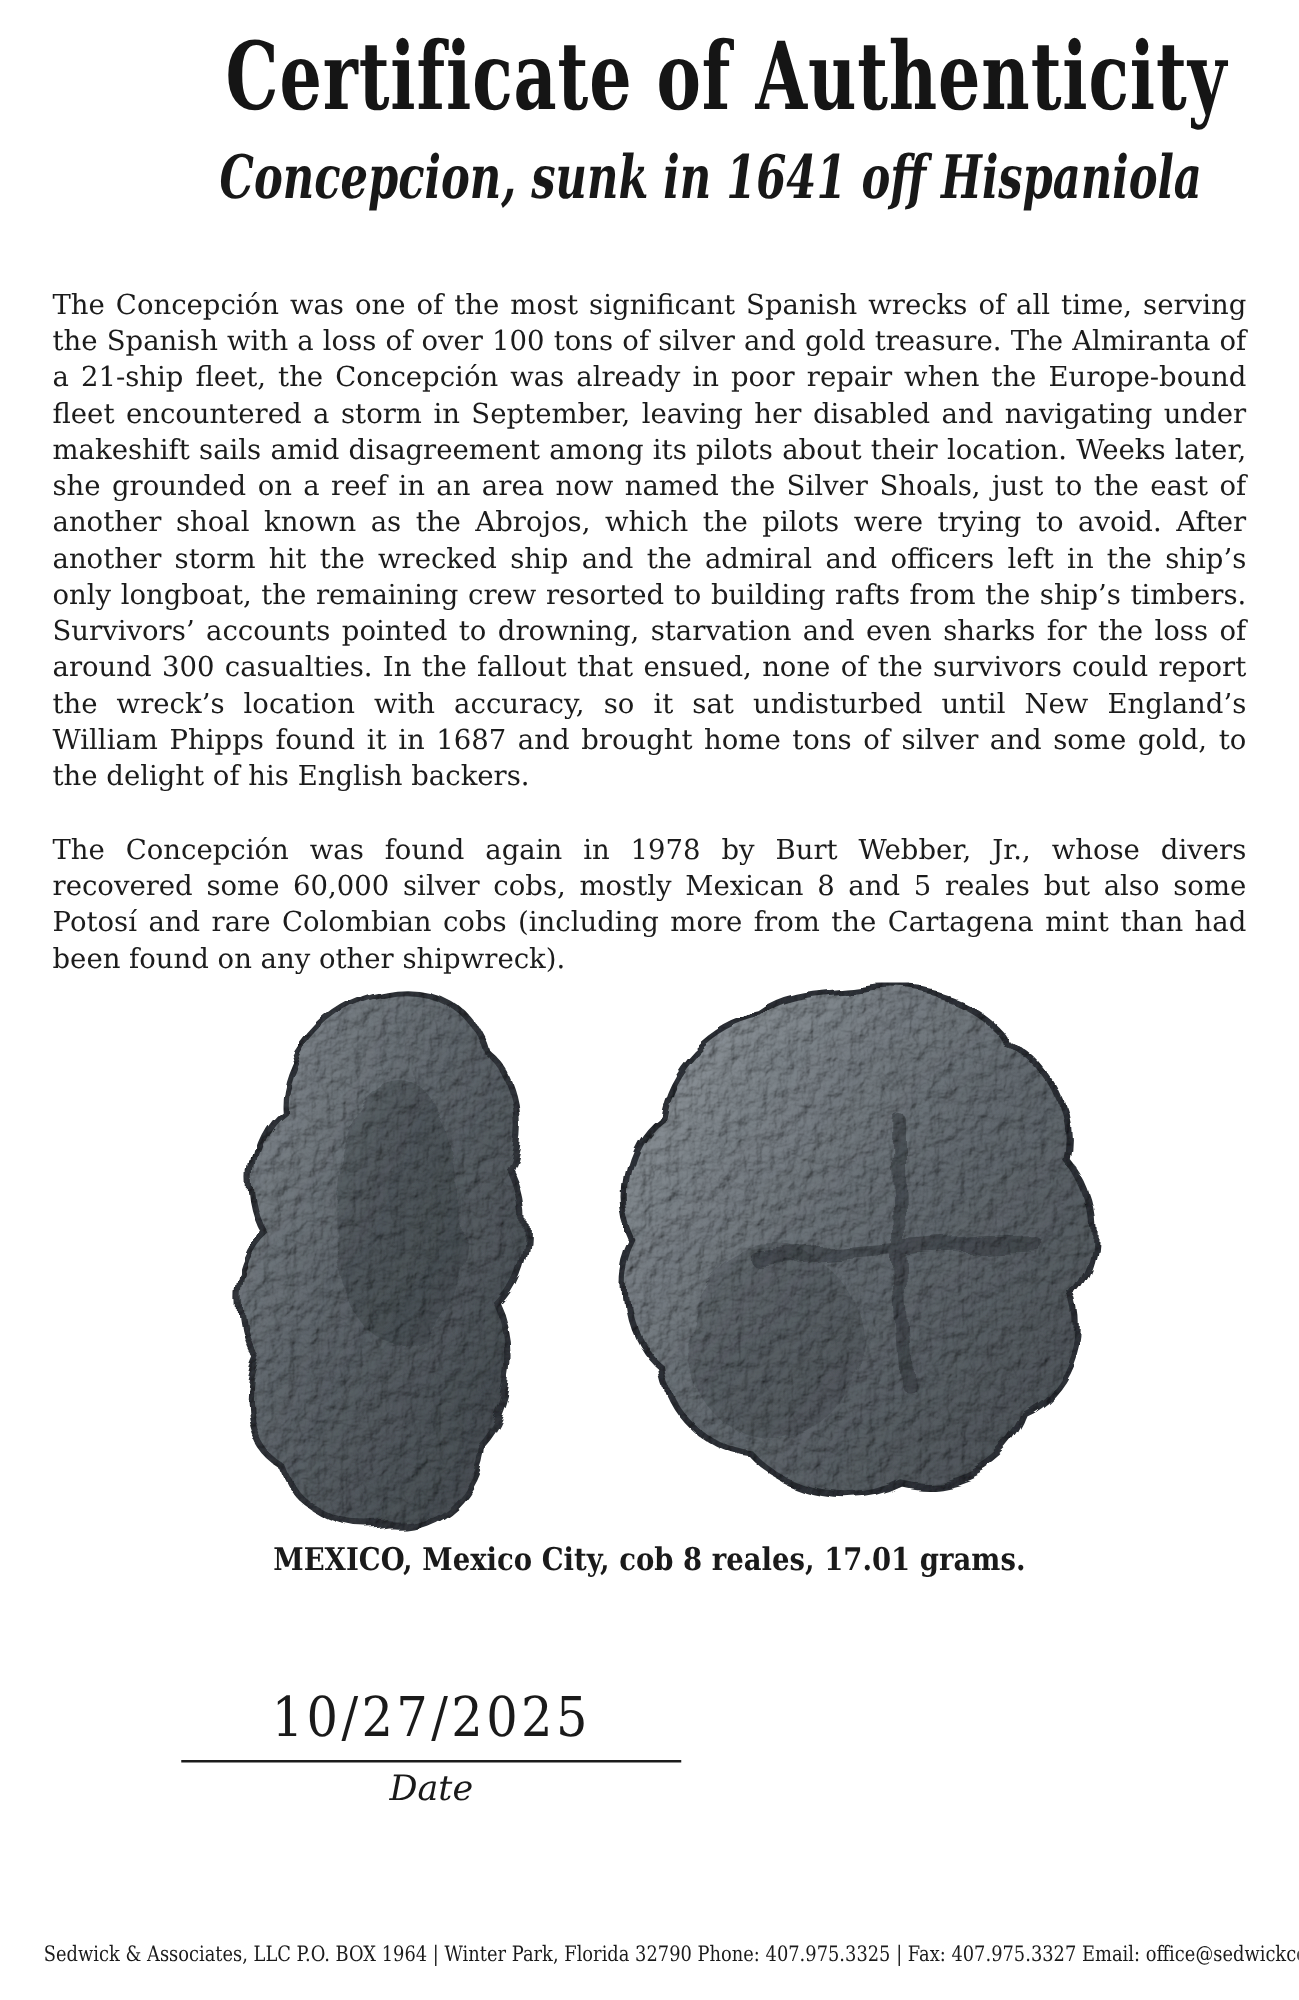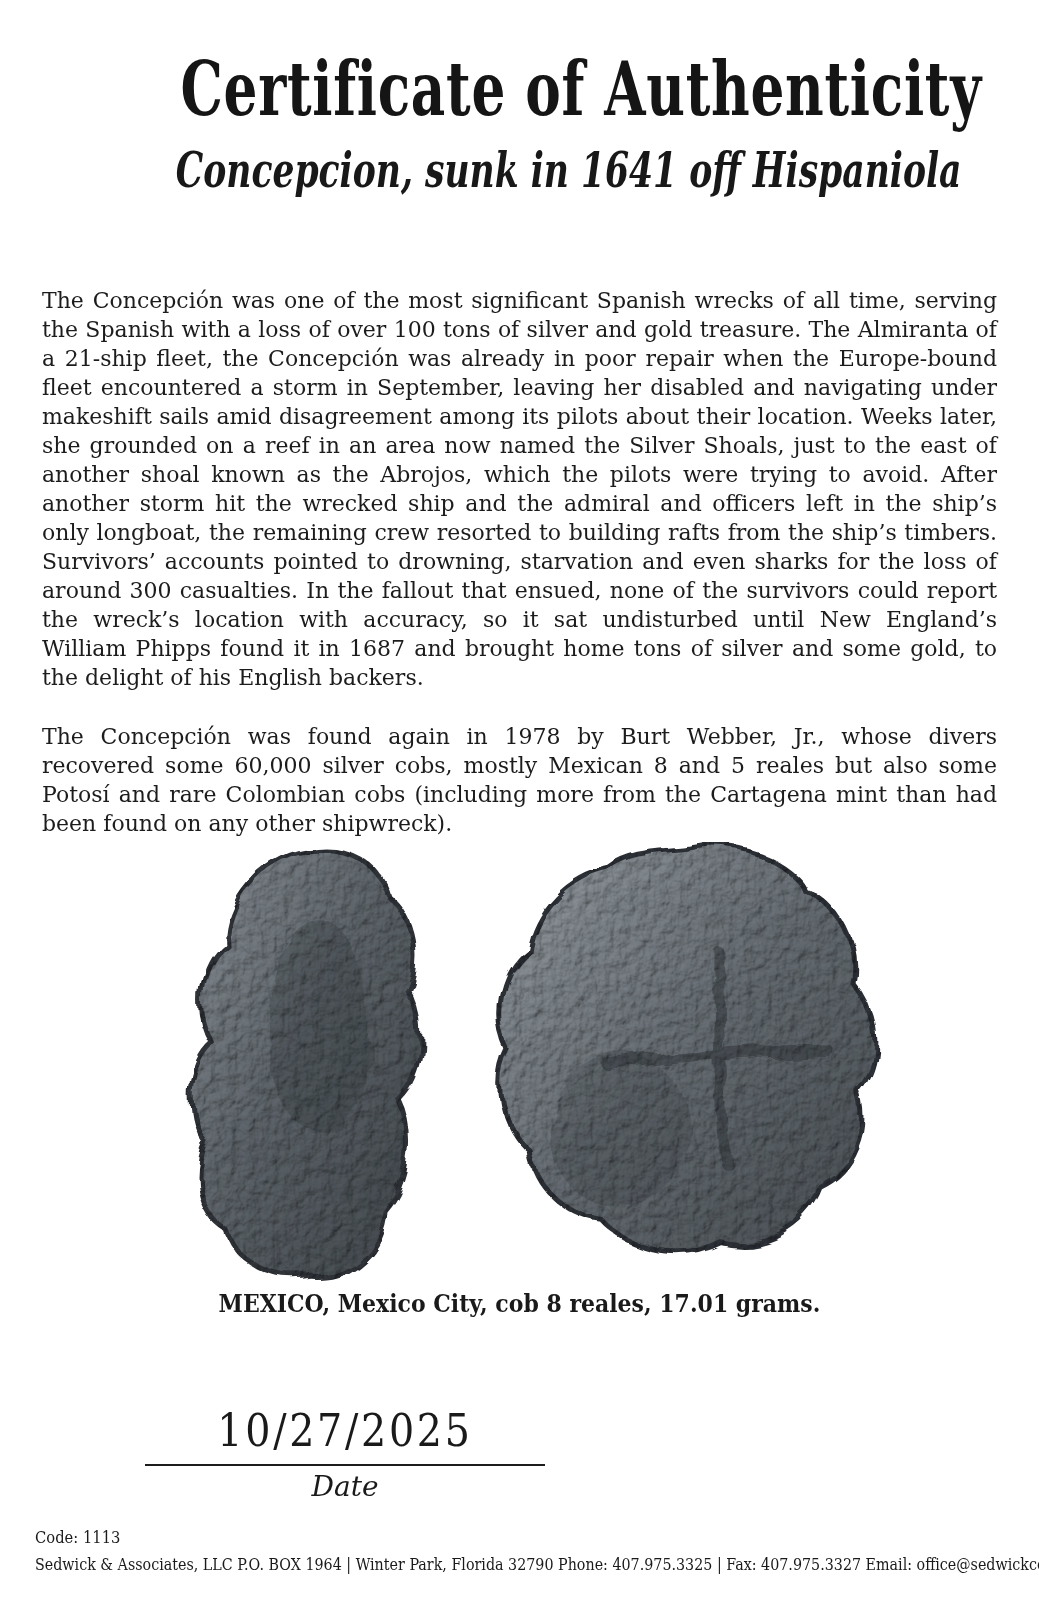--- a/index.html
+++ b/index.html
@@ -2,34 +2,34 @@
 <html><head>
 <meta charset="utf-8">
 <style>
   html,body{margin:0;padding:0;}
   body{
     width:1039px;height:1600px;position:relative;
     background:#ffffff;color:#1a1a1a;
     font-family:"DejaVu Serif","Liberation Serif",serif;
     overflow:hidden;
   }
-  .page{padding:52px 42px 0 42px;position:relative;height:100%;box-sizing:border-box;}
+  .page{padding:24px 42px 0 42px;position:relative;height:100%;box-sizing:border-box;}
 
   .title{
     text-align:center;font-weight:700;font-size:75px;line-height:1.0;
     white-space:nowrap;transform:scaleX(.71);transform-origin:50% 50%;
     letter-spacing:1px;color:#151515;
   }
   .subtitle{
     text-align:center;font-weight:700;font-style:italic;font-size:48px;line-height:1.15;
     white-space:nowrap;transform:scaleX(.72);transform-origin:50% 50%;
     margin-top:16px;color:#181818;
   }
 
-  .prose{margin-top:88px;font-size:22px;line-height:29px;text-align:justify;color:#1c1c1c;}
+  .prose{margin-top:60px;font-size:22px;line-height:29px;text-align:justify;color:#1c1c1c;}
   .prose p{margin:0;}
   .prose p + p{margin-top:30px;}
 
   .coin-figure{margin-top:4px;text-align:center;}
   .coin-figure svg{display:block;margin:0 auto;}
 
   .coin-caption{
     text-align:center;font-weight:700;font-size:25px;margin-top:2px;
     white-space:nowrap;transform:scaleX(.88);transform-origin:50% 50%;
   }
@@ -105,17 +105,16 @@
 
   <div class="sig-row">
     <div class="sig-col date-col">
       <div class="date-value">10/27/2025</div>
       <div class="rule"></div>
       <div class="date-label">Date</div>
     </div>
   </div>
 
   <div class="footer">
-    <div><span class="footer-code">Code: 1113</span></div>
     <div><span class="footer-address">Sedwick &amp; Associates, LLC P.O. BOX 1964 | Winter Park, Florida 32790 Phone: 407.975.3325 | Fax: 407.975.3327 Email: office@sedwickcoins.com</span></div>
   </div>
 
 </div>
 
 </body></html>

